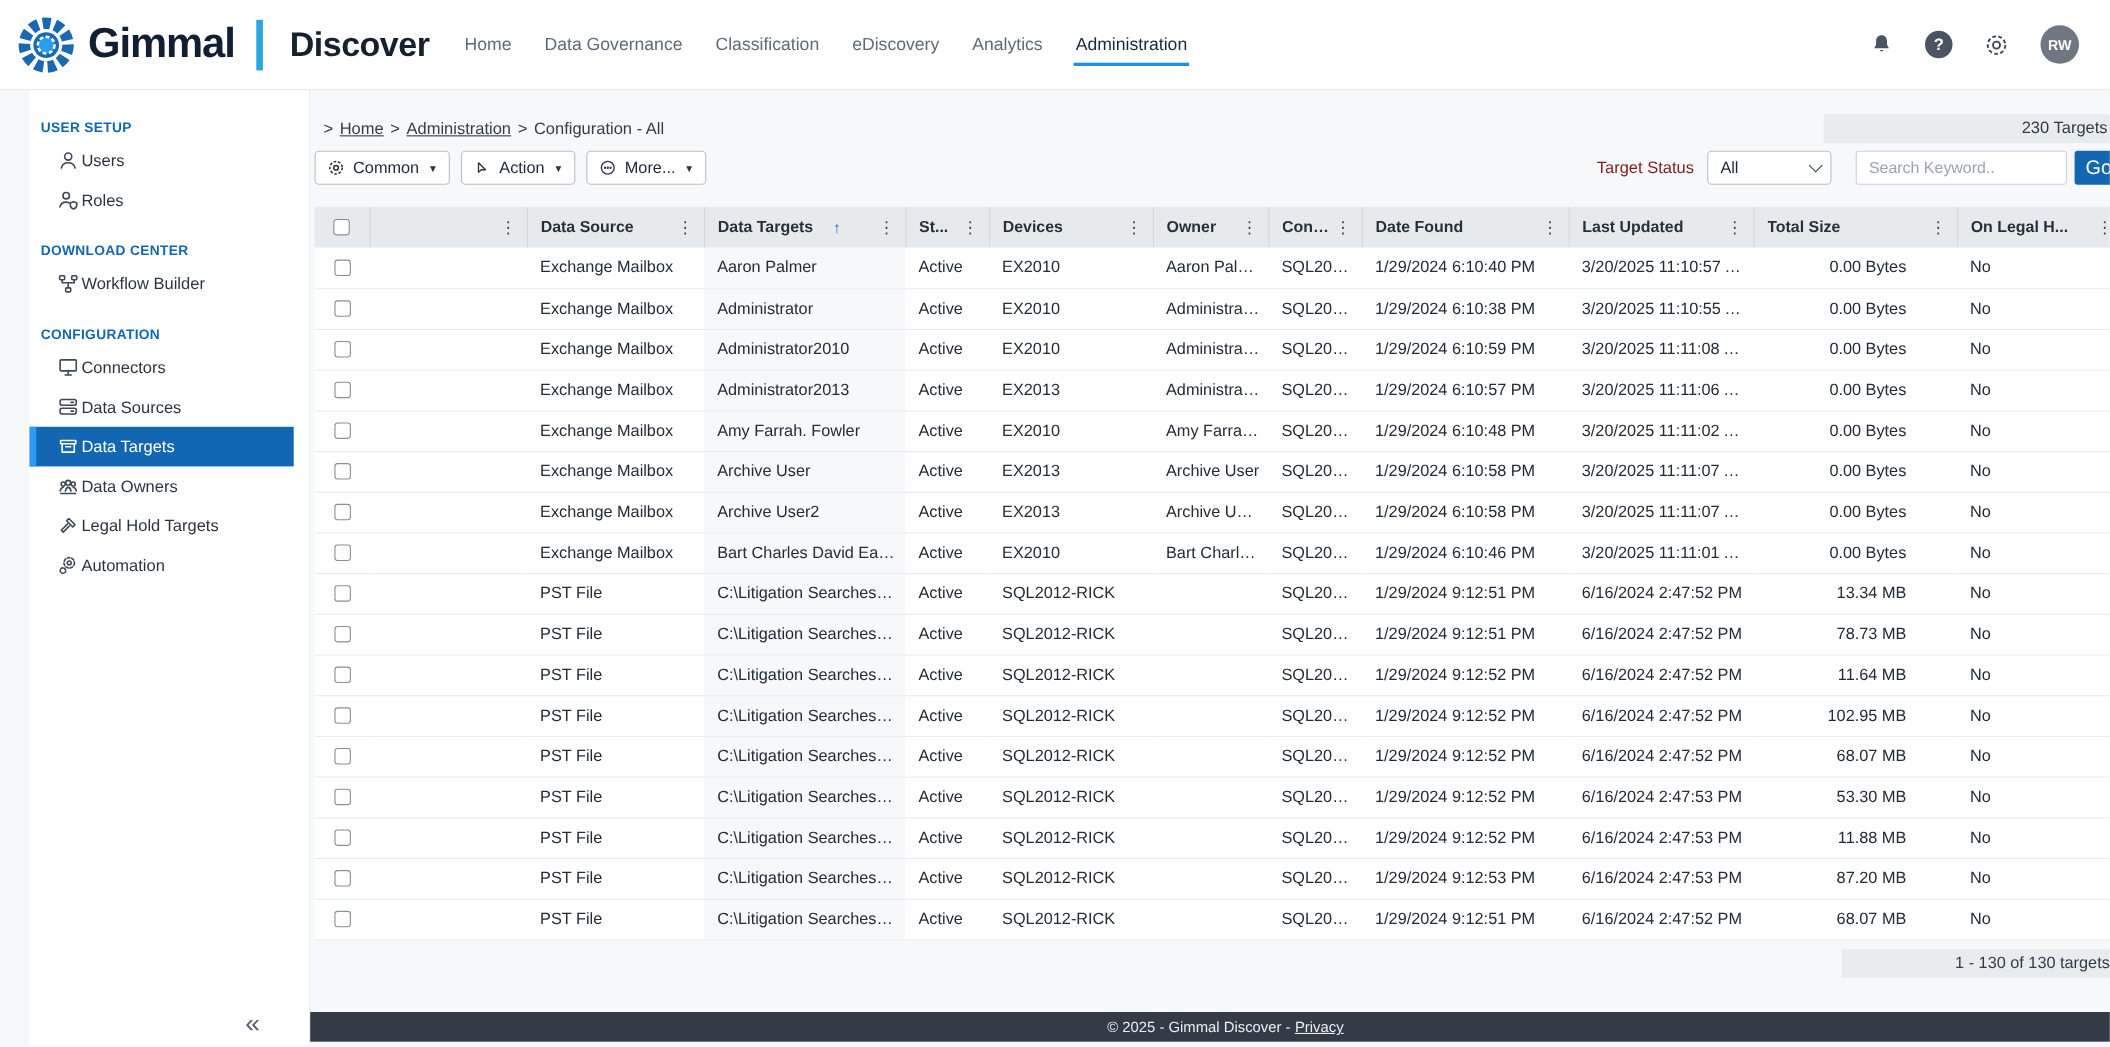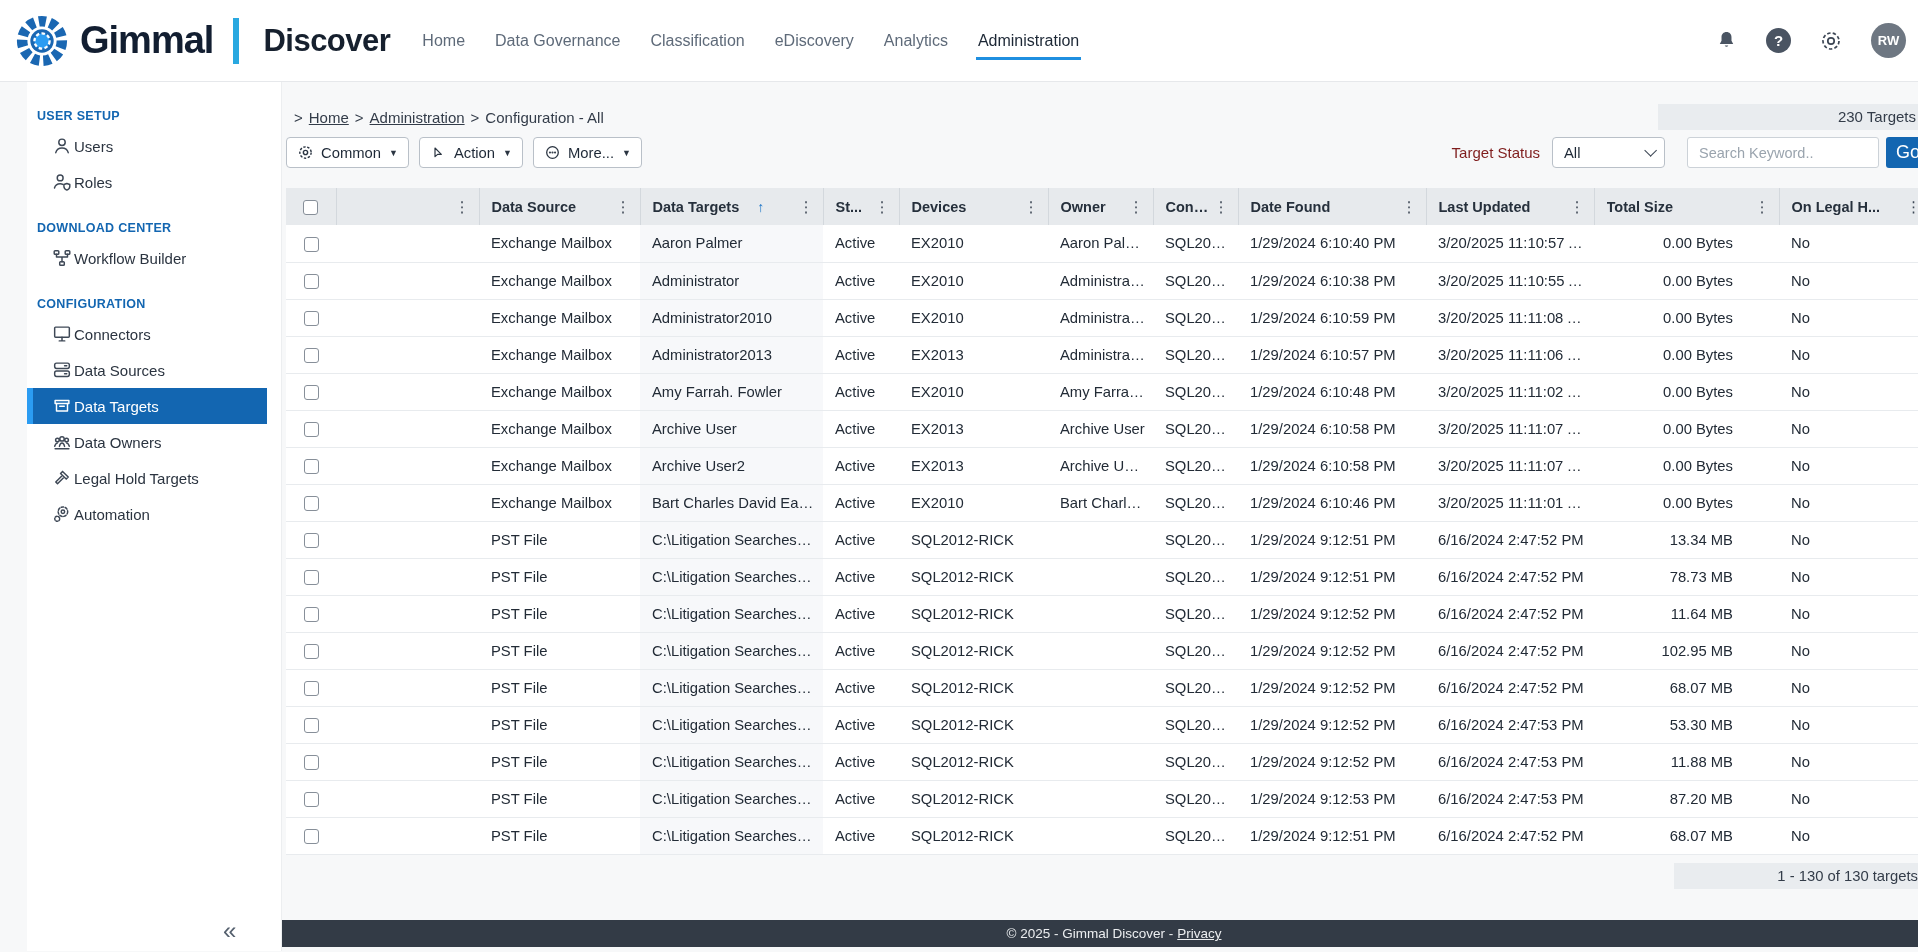--- a/index.html
+++ b/index.html
@@ -1,20 +1,20 @@
 <!DOCTYPE html>
 <html><head>
 <meta charset="utf-8">
 <style>
   * { margin:0; padding:0; box-sizing:border-box; }
   html,body { width:1918px; height:952px; overflow:hidden; }
   body { font-family:"Liberation Sans", sans-serif; background:#f7f8f9; color:#27313d; }
 
   
-  .topbar { height:82px; background:#fff; border-bottom:1px solid #e6e8eb; display:flex; align-items:center; padding:0 12px 0 14px; }
+  .topbar { height:82px; background:#fff; border-bottom:1px solid #e6e8eb; display:flex; align-items:center; padding:0 28px 0 14px; }
   .logo { display:flex; align-items:center; gap:10px; }
   .logo-gear { width:56px; height:56px; }
   .brand { font-size:38px; font-weight:800; color:#121e31; letter-spacing:-1px; }
   .logo-divider { width:6px; height:46px; background:#29a8e0; margin:0 14px 0 10px; }
   .product { font-size:31px; font-weight:700; color:#16202e; letter-spacing:-0.5px; }
   .nav { display:flex; align-items:center; gap:30px; margin-left:32px; height:100%; }
   .nav-link { font-size:16px; color:#5e6a79; text-decoration:none; cursor:pointer; position:relative; padding:6px 0; }
   .nav-link.active { color:#1c2735; }
   .nav-link.active::after { content:""; position:absolute; left:-2px; right:-2px; bottom:-4px; height:3px; background:#1f8fe0; }
   .top-icons { margin-left:auto; display:flex; align-items:center; gap:27px; }

